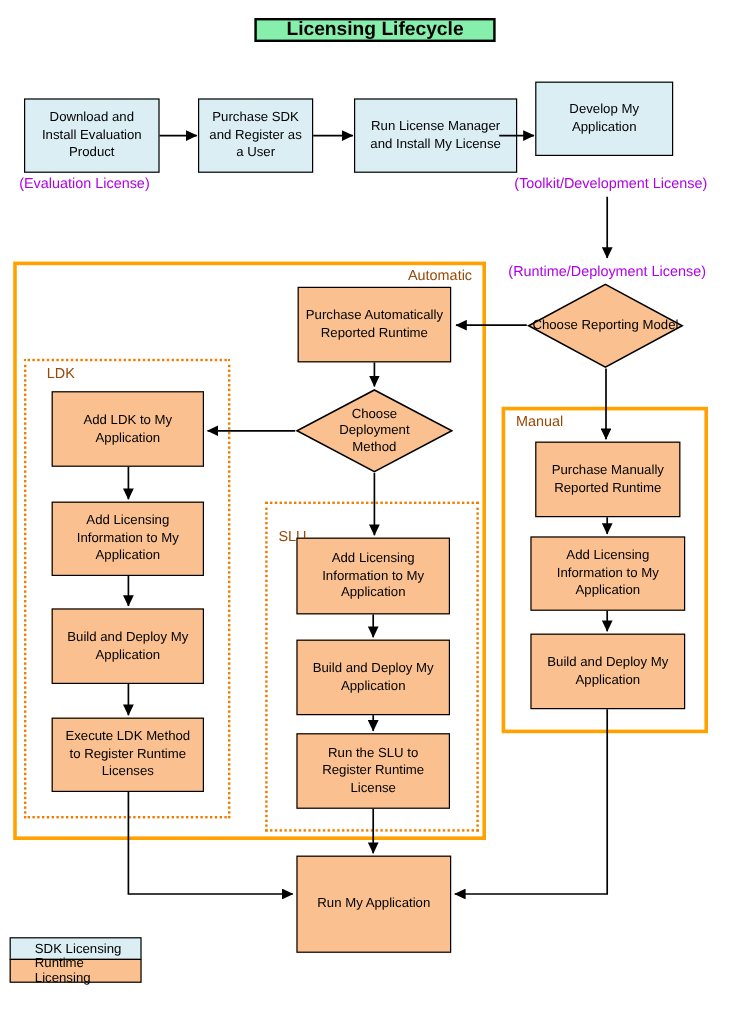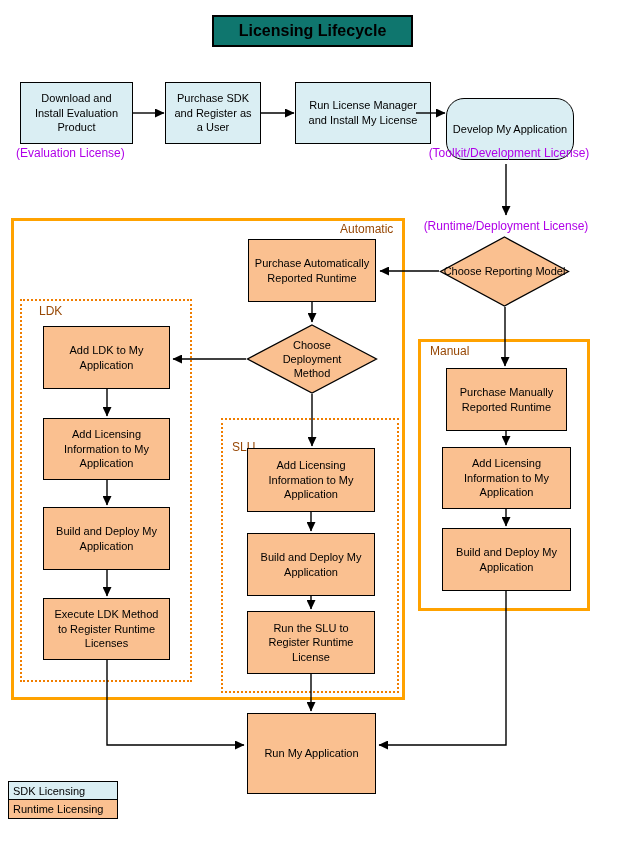--- a/index.html
+++ b/index.html
@@ -14,23 +14,23 @@
   body{background:#ffffff;font-family:"Liberation Sans",sans-serif;}
   .canvas{position:relative;width:624px;height:853px;background:#fff;overflow:hidden;}
   .node{
     position:absolute;display:flex;align-items:center;justify-content:center;
     text-align:center;border:1px solid #000;font-size:11px;line-height:1.32;
     padding:2px 5px;color:#000;
   }
   .sdk{background:var(--sdk-fill,#DAEEF3);}
   .runtime{background:var(--runtime-fill,#FAC090);}
   .title-box{
-    position:absolute;left:212px;top:15px;width:201px;height:32px;
+    position:absolute;left:212px;top:15px;width:201px;height:20px;
     border:2px solid #000;display:flex;align-items:center;justify-content:center;
-    font-size:16px;font-weight:bold;background:#0f766e;
+    font-size:16px;font-weight:bold;background:#86efac;
   }
   .group{position:absolute;background:transparent;}
   .group.solid{border:3px solid var(--group-border,#FFA200);}
   .group.dotted{border:2px dotted var(--dotted-border,#F07D00);}
   .group-label{
     position:absolute;font-size:12px;color:var(--group-label-text,#974806);
     white-space:nowrap;
   }
   .license-label{
     position:absolute;font-size:12px;color:var(--license-text,#B000E8);
@@ -39,21 +39,21 @@
   .center{text-align:center;}
   .diamond{position:absolute;}
   .diamond svg{position:absolute;left:0;top:0;}
   .diamond .dlabel{
     position:absolute;left:0;top:0;width:100%;height:100%;
     display:flex;align-items:center;justify-content:center;text-align:center;
     font-size:11px;line-height:1.3;color:#000;
   }
   .legend-item{
     position:absolute;border:1px solid #000;font-size:11px;
-    display:flex;align-items:center;padding-left:4px;color:#000;
+    display:flex;align-items:center;padding-left:20px;color:#000;
   }
   #wires{position:absolute;left:0;top:0;pointer-events:none;}
 </style>
 </head>
 <body>
 
 <div class="canvas">
 
   <div class="group solid" style="left:11px;top:218px;width:394px;height:482px;"></div>
   <div class="group dotted" style="left:20px;top:299px;width:172px;height:383px;"></div>
@@ -63,21 +63,21 @@
   <div class="group-label" style="left:340px;top:222px;">Automatic</div>
   <div class="group-label" style="left:39px;top:304px;">LDK</div>
   <div class="group-label" style="left:232px;top:440px;">SLU</div>
   <div class="group-label" style="left:430px;top:344px;">Manual</div>
 
   <div class="title-box">Licensing Lifecycle</div>
 
   <div class="node sdk" style="left:20px;top:82px;width:113px;height:62px;">Download and Install Evaluation Product</div>
   <div class="node sdk" style="left:165px;top:82px;width:96px;height:62px;">Purchase SDK and Register as a User</div>
   <div class="node sdk" style="left:295px;top:82px;width:136px;height:62px;">Run License Manager and Install My License</div>
-  <div class="node sdk" style="left:446px;top:98px;width:128px;height:62px;border-radius:18px;">Develop My Application</div>
+  <div class="node sdk" style="left:446px;top:68px;width:115px;height:62px;">Develop My Application</div>
 
   <div class="license-label" style="left:16px;top:146px;">(Evaluation License)</div>
   <div class="license-label center" style="left:409px;top:146px;width:200px;">(Toolkit/Development License)</div>
   <div class="license-label center" style="left:406px;top:219px;width:200px;">(Runtime/Deployment License)</div>
 
   <div class="diamond" style="left:439px;top:236px;width:131px;height:71px;">
     <svg width="131" height="71">
       <polygon points="65.5,1 129.5,35.5 65.5,70 1.5,35.5" fill="#FAC090" stroke="#000" stroke-width="1.3"></polygon>
     </svg>
     <div class="dlabel">Choose Reporting Model</div>

